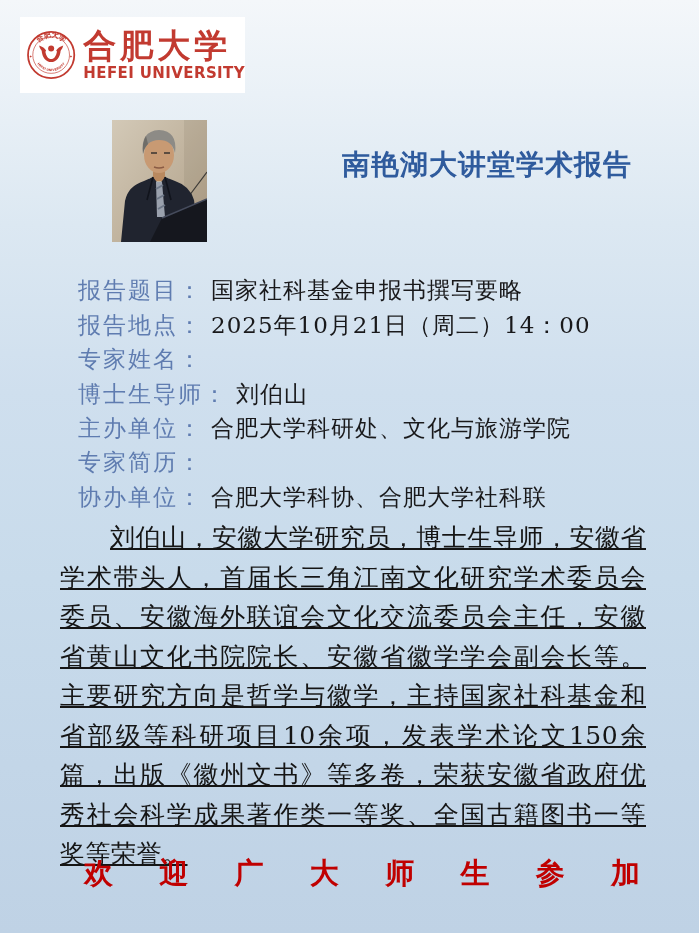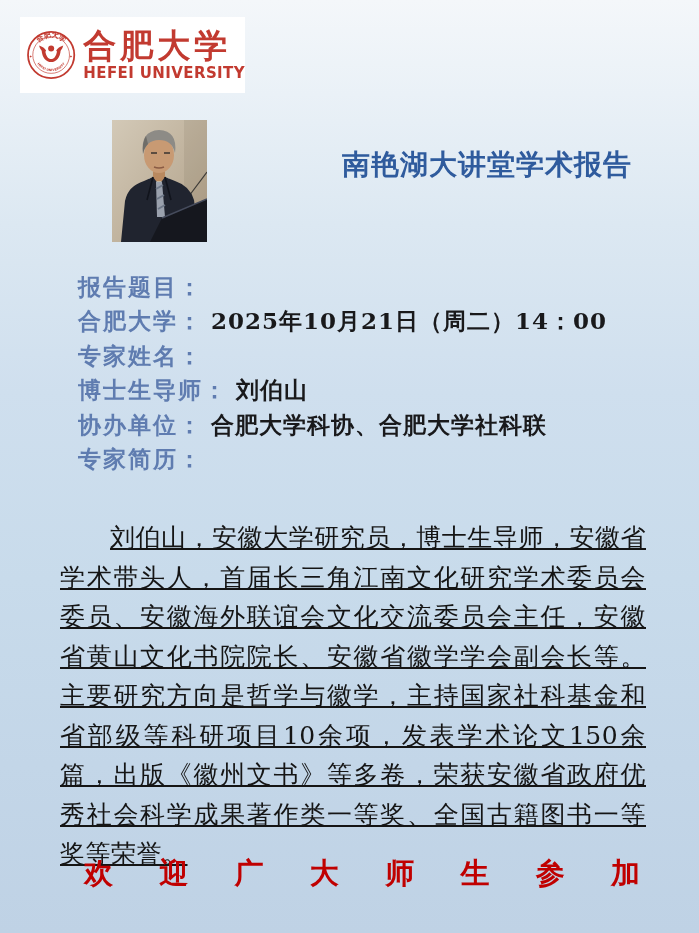--- a/index.html
+++ b/index.html
@@ -45,21 +45,21 @@
   
   .title {
     position: absolute; left: 240px; top: 146px; width: 392px;
     margin: 0; text-align: right;
     color: #2f5b9d; font-size: 28px; font-weight: 600;
     letter-spacing: 1px; white-space: nowrap;
   }
 
   
   .info { position: absolute; left: 78px; top: 272px; }
-  .info-row { display: flex; align-items: flex-start; height: 34.4px; font-weight: bold; }
+  .info-row { display: flex; align-items: flex-end; height: 34.4px; }
   .info-label {
     color: #5f7cb0; font-size: 23px; letter-spacing: 2px;
     margin-right: 8px; white-space: nowrap;
   }
   .info-value {
     color: #19191b; font-size: 23px; letter-spacing: 1px;
     white-space: nowrap;
   }
 
   
@@ -147,39 +147,44 @@
       <path d="M50,98 L95,79 L95,122 L38,122 Z" fill="#15171e"></path>
       <path d="M50,98 L95,79" stroke="#454b5c" stroke-width="1.5" fill="none"></path>
     </svg>
   </div>
 
   <h1 class="title">南艳湖大讲堂学术报告</h1>
 
   <div class="info">
     <div class="info-row">
       <span class="info-label">报告题目：</span>
+      <span class="info-value">国家社科基金申报书撰写要略</span>
     </div>
     <div class="info-row">
-      <span class="info-label">合肥大学：</span>
+      <span class="info-label">报告地点：</span>
       <span class="info-value">2025年10月21日（周二）14：00</span>
     </div>
     <div class="info-row">
       <span class="info-label">专家姓名：</span>
     </div>
     <div class="info-row">
       <span class="info-label">博士生导师：</span>
       <span class="info-value">刘伯山</span>
     </div>
     <div class="info-row">
-      <span class="info-label">协办单位：</span>
-      <span class="info-value">合肥大学科协、合肥大学社科联</span>
+      <span class="info-label">主办单位：</span>
+      <span class="info-value">合肥大学科研处、文化与旅游学院</span>
     </div>
     <div class="info-row">
       <span class="info-label">专家简历：</span>
       <span class="info-value"></span>
+    </div>
+    <div class="info-row">
+      <span class="info-label">协办单位：</span>
+      <span class="info-value">合肥大学科协、合肥大学社科联</span>
     </div>
   </div>
 
   <p class="bio">刘伯山，安徽大学研究员，博士生导师，安徽省学术带头人，首届长三角江南文化研究学术委员会委员、安徽海外联谊会文化交流委员会主任，安徽省黄山文化书院院长、安徽省徽学学会副会长等。主要研究方向是哲学与徽学，主持国家社科基金和省部级等科研项目10余项，发表学术论文150余篇，出版《徽州文书》等多卷，荣获安徽省政府优秀社会科学成果著作类一等奖、全国古籍图书一等奖等荣誉。</p>
 
   <div class="footer">
       <span>欢</span>
       <span>迎</span>
       <span>广</span>
       <span>大</span>

